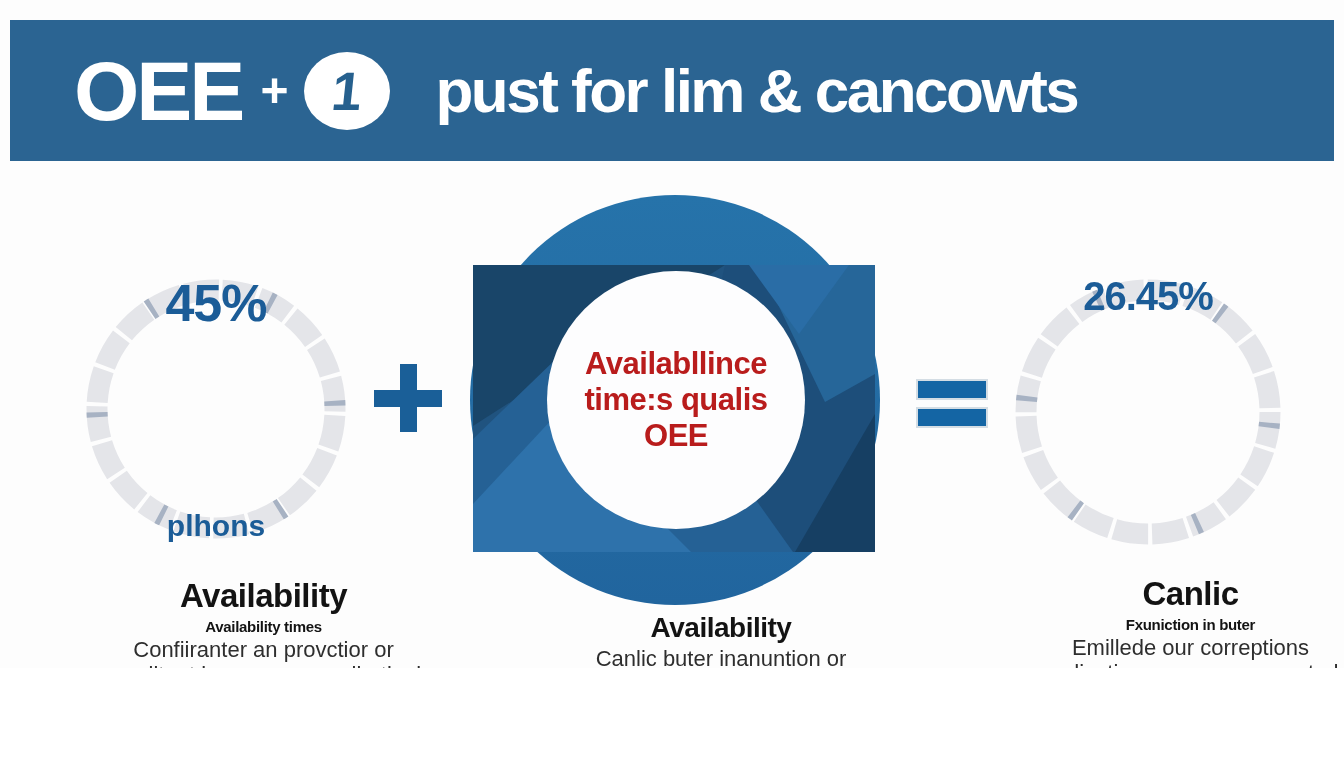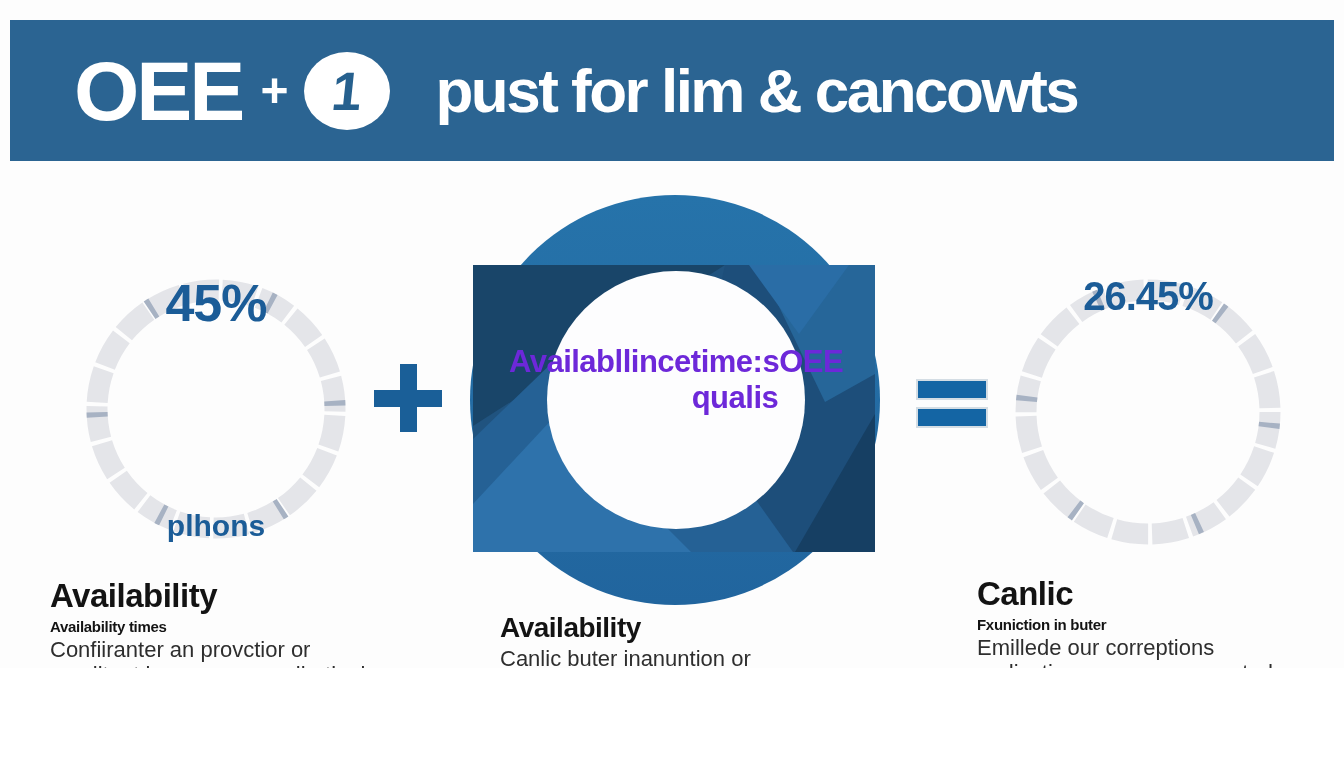--- a/index.html
+++ b/index.html
@@ -47,27 +47,27 @@
     position:absolute;left:0;width:68px;height:17px;background:#1465a4;
     border:2px solid #d4dde4;
   }
   .op-eq .bar.t{top:0;}
   .op-eq .bar.b{top:28px;}
 
   
   .center-graphic{position:absolute;left:463px;top:194px;width:424px;height:414px;}
   .center-text{
     position:absolute;left:83px;top:150px;width:260px;height:112px;
-    display:flex;flex-direction:row;justify-content:center;
-    color:#6d28d9;font-weight:bold;font-size:31px;line-height:36px;
+    display:flex;flex-direction:column;align-items:center;justify-content:center;
+    color:#b91c1c;font-weight:bold;font-size:31px;line-height:36px;
     letter-spacing:-0.5px;text-align:center;
   }
 
   
-  .caption{position:absolute;color:#131313;}
+  .caption{position:absolute;text-align:center;color:#131313;margin-left:46px;}
   .caption-left{left:50px;top:579px;width:335px;}
   .caption-center{left:500px;top:613px;width:350px;}
   .caption-right{left:977px;top:577px;width:335px;}
   .cap-h1{font-size:33px;font-weight:bold;letter-spacing:-0.5px;line-height:1.05;margin:0 0 5px 0;}
   .cap-h2{font-size:15px;font-weight:bold;letter-spacing:-0.3px;line-height:1.05;margin:0 0 4px 0;}
   .cap-body{font-size:22px;color:#2e2e2e;line-height:1.12;margin:0;}
 </style>
 </head>
 <body>
 

